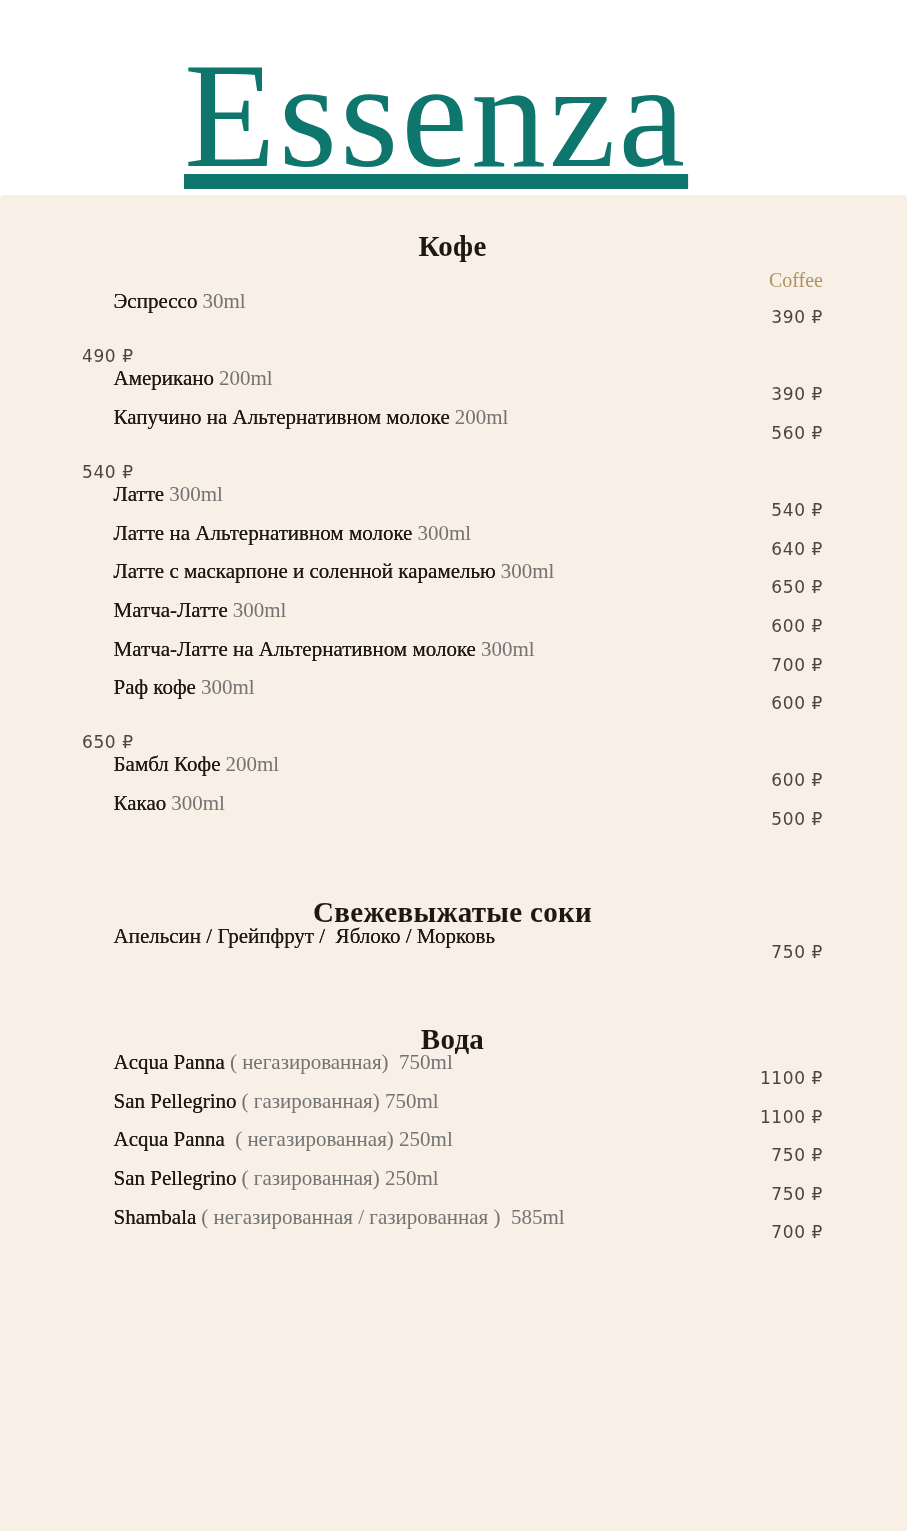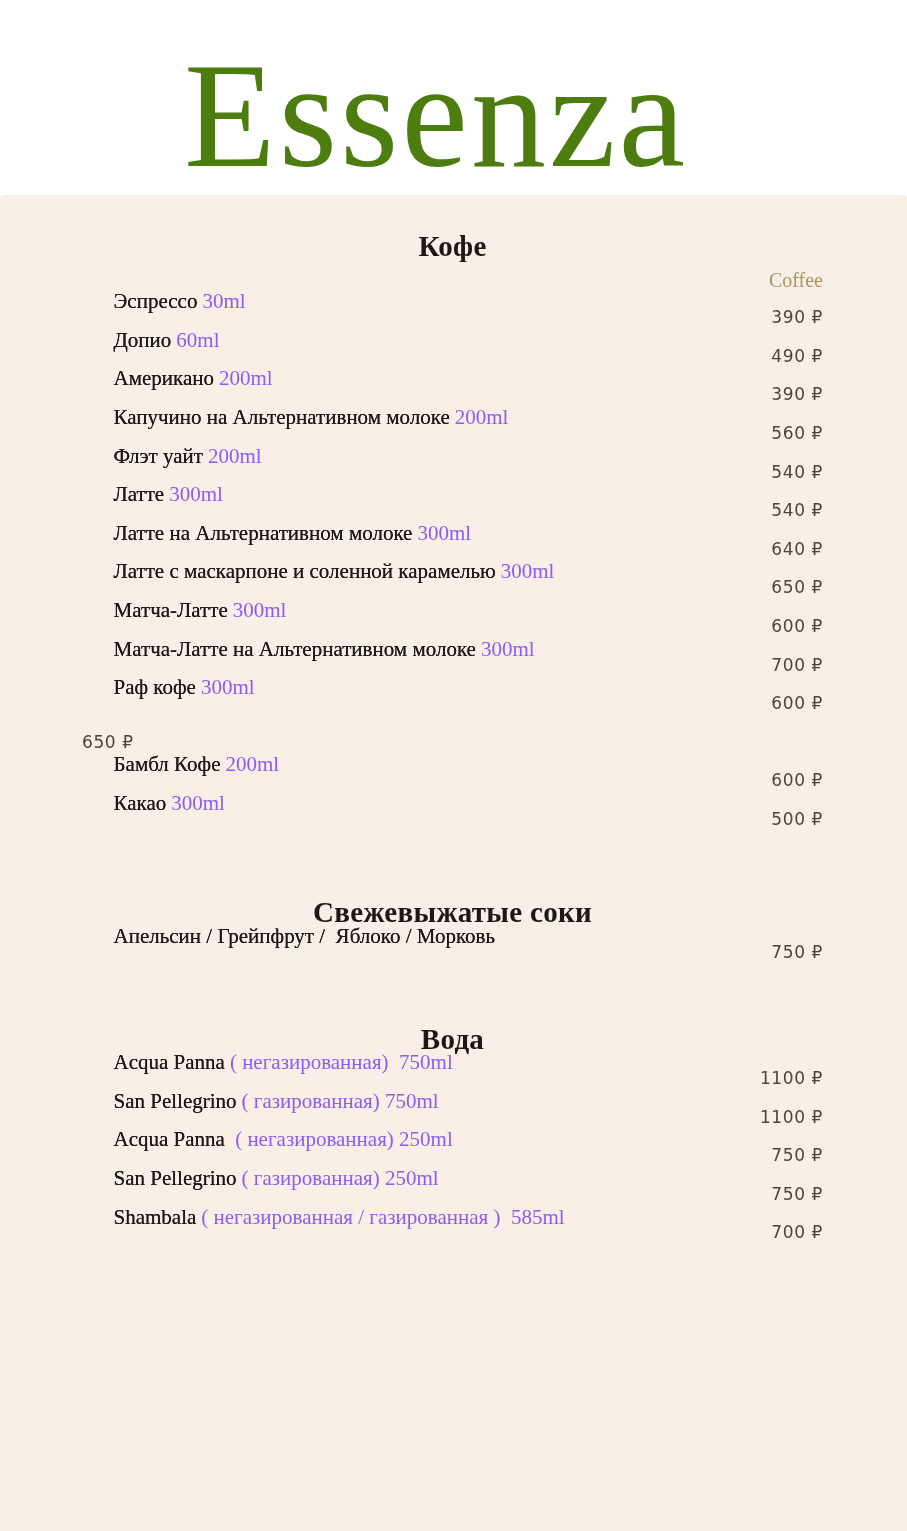--- a/index.html
+++ b/index.html
@@ -9,24 +9,25 @@
     background:#ffffff;
     font-family:"Liberation Serif", serif;
     overflow:hidden;
   }
   .watermark {
     position:absolute;
     top:40px; left:184px;
     font-size:150px;
     line-height:1;
     letter-spacing:3px;
-    color:#4d7c0f;
+    color:#0f766e;
     z-index:0;
     font-family:"Liberation Serif", serif;
     white-space:nowrap;
+    text-decoration:underline;
   }
   .panel {
     position:absolute;
     left:0; top:195px;
     width:907px; height:1366px;
     background:#f8efe6;
     z-index:1;
     border-radius:4px 4px 10px 10px;
   }
   .content {
@@ -73,21 +74,21 @@
     line-height:1.2;
     color:#1e1914;
     white-space:pre-wrap;
   }
   .item-name {
     font-weight:500;
     text-shadow:0 0 0.35px #1e1914;
   }
   .item-detail {
     margin-left:5px;
-    color:#8b5cf6;
+    color:#737373;
   }
   .item-price {
     font-family:"DejaVu Sans", sans-serif;
     font-size:17px;
     line-height:1.2;
     color:#4c453d;
     letter-spacing:0.6px;
     transform:translateY(-12px);
     white-space:nowrap;
   }
@@ -108,45 +109,39 @@
     </div>
     <div class="rows">
   <div class="menu-row">
     <div class="item-name-wrap">
       <span class="item-name">Эспрессо</span><span class="item-detail">30ml</span>
     </div>
     <div class="item-price">390 ₽</div>
   </div>
 
   <div class="menu-row">
-    <div class="item-name-wrap">
-      <span class="item-name">Допио</span><span class="item-detail">60ml</span>
-    </div>
     <div class="item-price">490 ₽</div>
   </div>
 
   <div class="menu-row">
     <div class="item-name-wrap">
       <span class="item-name">Американо</span><span class="item-detail">200ml</span>
     </div>
     <div class="item-price">390 ₽</div>
   </div>
 
 
   <div class="menu-row">
     <div class="item-name-wrap">
       <span class="item-name">Капучино на Альтернативном молоке</span><span class="item-detail">200ml</span>
     </div>
     <div class="item-price">560 ₽</div>
   </div>
 
   <div class="menu-row">
-    <div class="item-name-wrap">
-      <span class="item-name">Флэт уайт</span><span class="item-detail">200ml</span>
-    </div>
     <div class="item-price">540 ₽</div>
   </div>
 
   <div class="menu-row">
     <div class="item-name-wrap">
       <span class="item-name">Латте</span><span class="item-detail">300ml</span>
     </div>
     <div class="item-price">540 ₽</div>
   </div>
 

